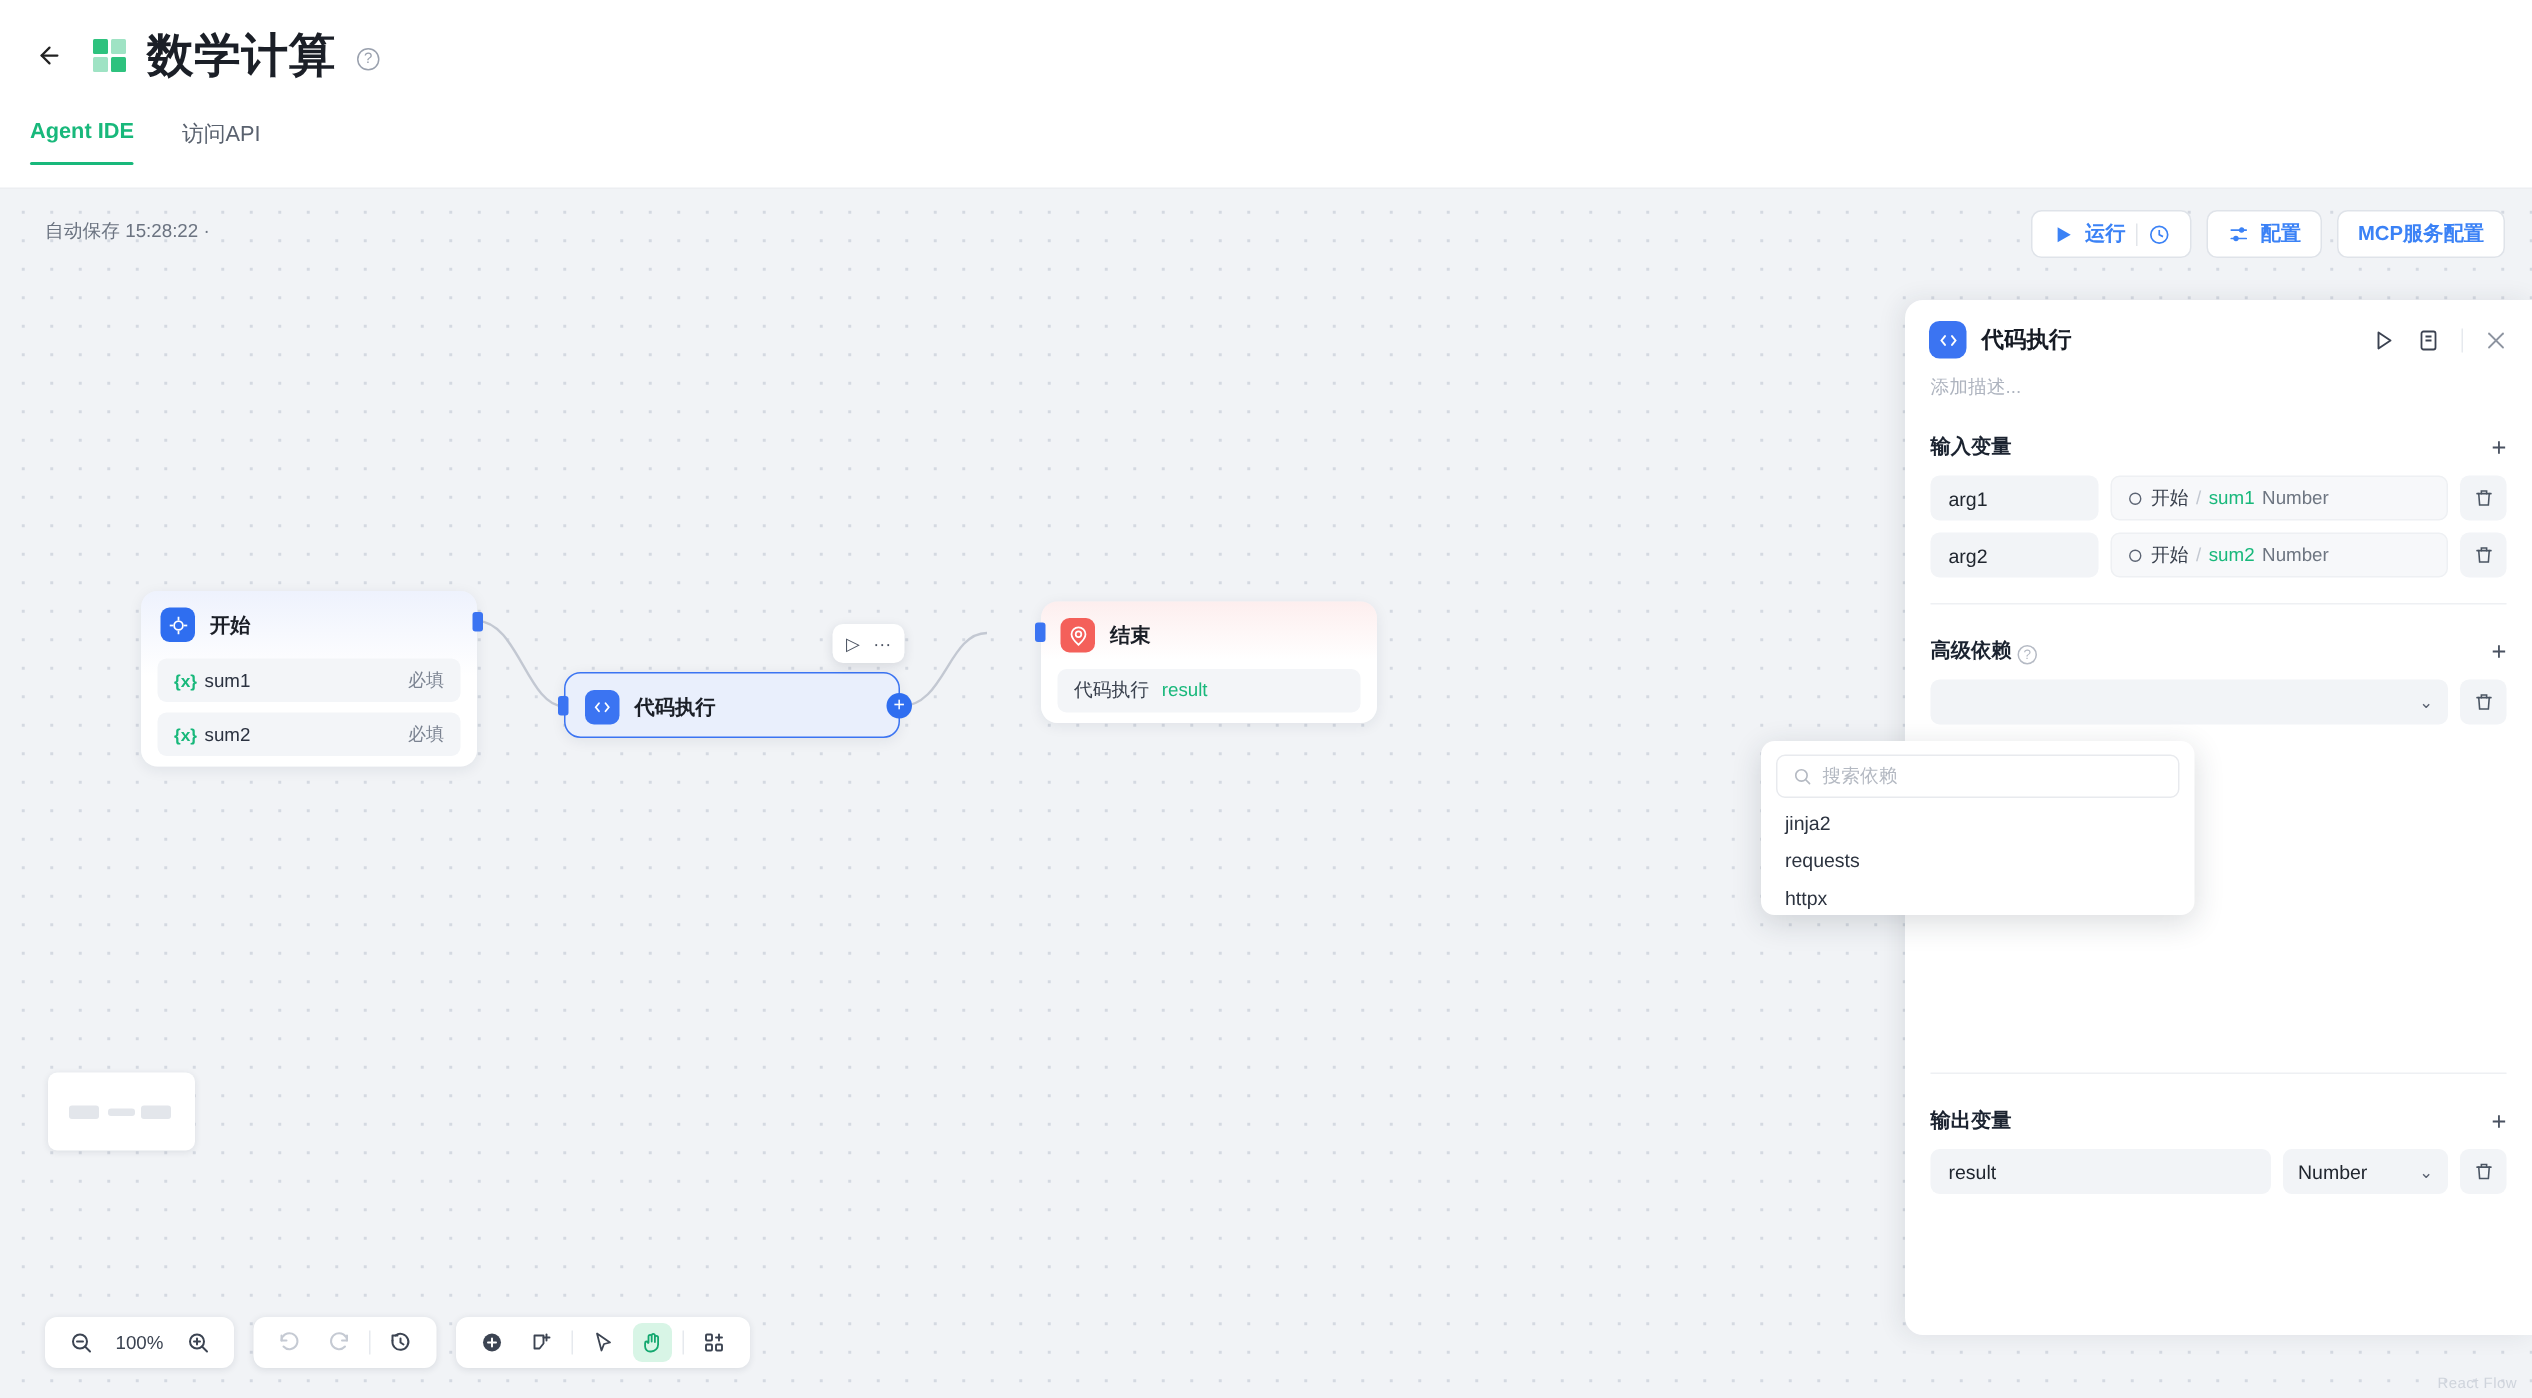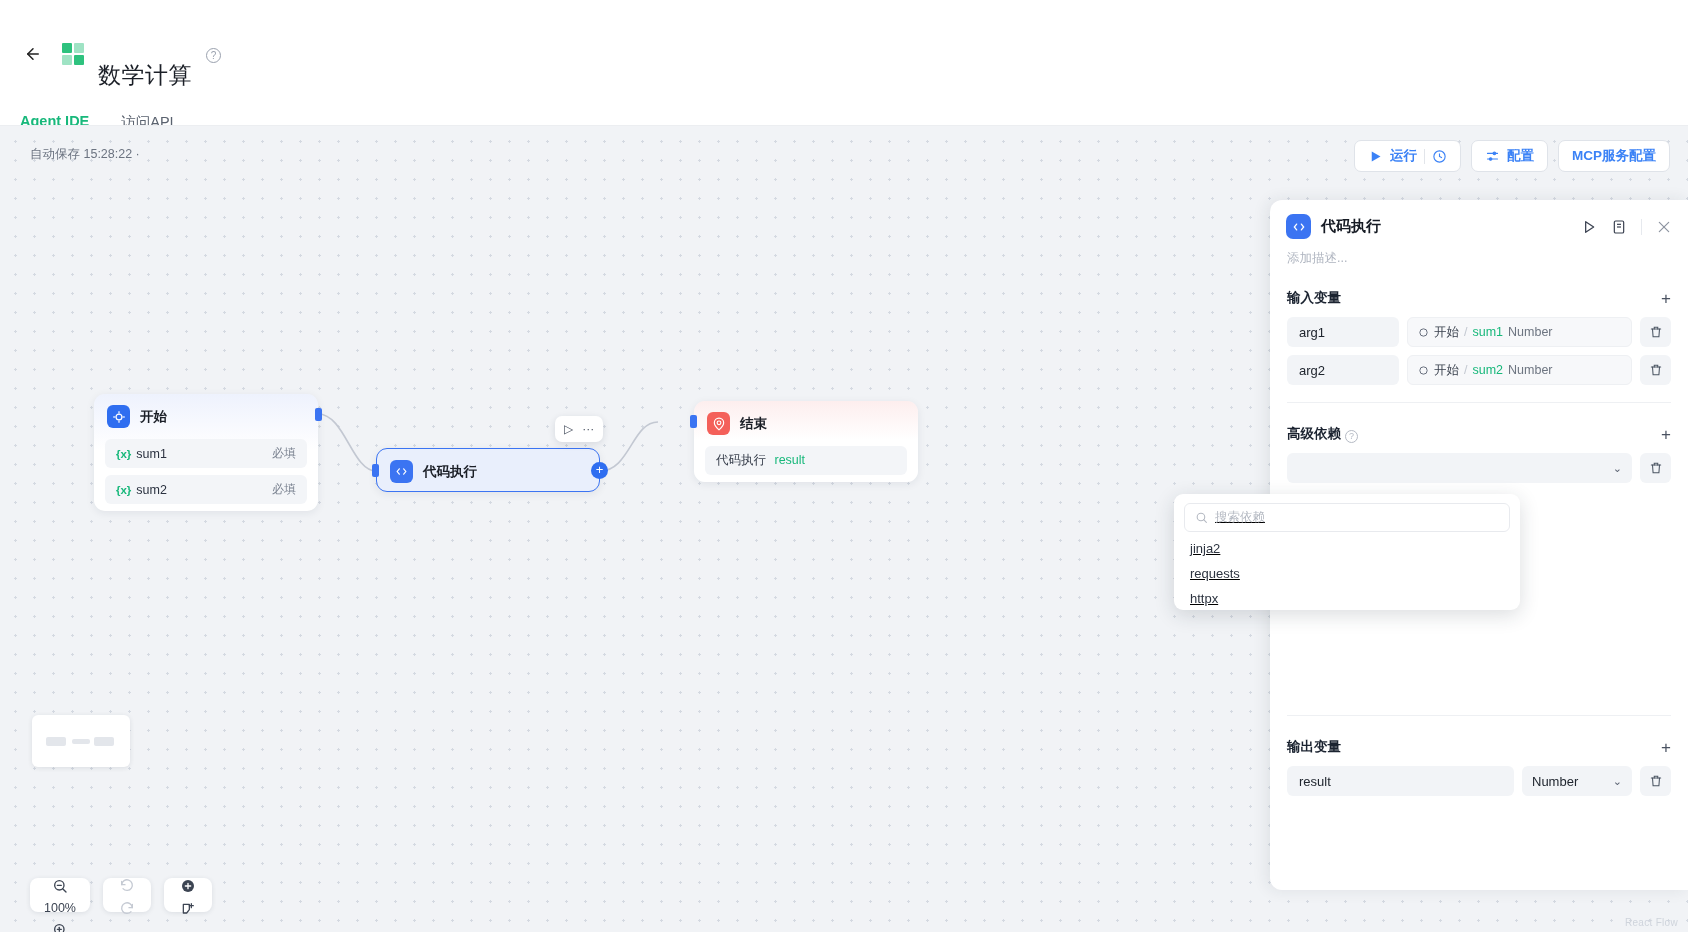--- a/index.html
+++ b/index.html
@@ -18,21 +18,21 @@
     align-items: center; justify-content: center; color: #222; cursor: pointer;
   }
   .back-btn svg { width: 18px; height: 18px; }
   .app-logo { width: 22px; height: 22px; display: grid; grid-template-columns: 1fr 1fr;
     grid-template-rows: 1fr 1fr; gap: 2px; }
   .app-logo i { display: block; border-radius: 1px; }
   .app-logo i:nth-child(1) { background: #2ec27e; }
   .app-logo i:nth-child(2) { background: #9fe3c4; }
   .app-logo i:nth-child(3) { background: #9fe3c4; }
   .app-logo i:nth-child(4) { background: #2ec27e; }
-  .page-title { font-size: 23px; font-weight: 400; color: #1b1f27; letter-spacing: .5px; margin-top: 44px; }
+  .page-title { font-size: 31px; font-weight: 700; color: #1b1f27; letter-spacing: .5px; }
   .help-icon { width: 15px; height: 15px; border-radius: 50%; border: 1.3px solid #9aa1ae;
     color: #9aa1ae; font-size: 10px; line-height: 13px; text-align: center; margin-top: 4px; }
   .subtitle { padding: 10px 0 0 20px; font-size: 12.5px; color: #5d6573; letter-spacing: .2px; }
 
   .tabs { display: flex; gap: 32px; padding: 22px 0 0 20px; font-size: 14.5px; }
   .tab { padding-bottom: 11px; color: #5a626f; cursor: pointer; position: relative; }
   .tab.active { color: #18b87b; font-weight: 700; }
   .tab.active::after { content: ''; position: absolute; left: 0; right: 0; bottom: 0;
     height: 2.5px; background: #18b87b; border-radius: 2px; }
   .hdr-sep { position: absolute; bottom: 0; left: 0; right: 0; height: 1px; background: #eceef1; }
@@ -84,21 +84,21 @@
     display: flex; align-items: center; gap: 9px; padding: 0 9px; }
   .node-toolbar span { color: #4a5261; font-size: 12px; cursor: pointer; }
 
   
   .minimap { position: absolute; left: 32px; top: 589px; width: 98px; height: 52px;
     background: #fff; border-radius: 6px; box-shadow: 0 1px 5px rgba(30,41,59,.1); }
   .mm-bar { position: absolute; height: 9px; background: #e3e6eb; border-radius: 2px; }
   .bottombar { position: absolute; left: 30px; bottom: 20px; display: flex; gap: 13px; }
   .bgroup { height: 34px; background: #fff; border-radius: 8px;
     box-shadow: 0 1px 5px rgba(30,41,59,.1); display: flex; align-items: center;
-    gap: 7px; padding: 0 11px; flex-direction: column; }
+    gap: 7px; padding: 0 11px; }
   .bgroup .ic { width: 26px; height: 26px; display: flex; align-items: center;
     justify-content: center; border-radius: 6px; cursor: pointer; color: #3c4452; }
   .bgroup .ic svg { width: 16px; height: 16px; }
   .bgroup .ic.dim { color: #c5cad3; }
   .bgroup .ic.on { background: #d8f5e6; color: #13a86f; }
   .zoomlabel { font-size: 12.5px; color: #3c4452; min-width: 38px; text-align: center; }
   .vdiv { width: 1px; height: 16px; background: #e6e9ee; }
 
   .rf-credit { position: absolute; right: 10px; bottom: 4px; font-size: 10px;
     color: #cfd4dc; letter-spacing: .3px; }
@@ -132,23 +132,23 @@
   .ref .rtype { color: #6d7581; }
   .trash { width: 31px; height: 30px; background: #f2f4f7; border-radius: 6px;
     display: flex; align-items: center; justify-content: center; cursor: pointer; color: #4b5563; }
   .trash svg { width: 14px; height: 14px; }
   .hr { height: 1px; background: #eef0f3; margin: 17px 17px 0 17px; }
   .select { flex: 1; height: 30px; background: #f2f4f7; border-radius: 6px;
     display: flex; align-items: center; padding: 0 10px; font-size: 13px; color: #20262f; cursor: pointer; }
   .select .chev { margin-left: auto; color: #5b6372; font-size: 11px; }
 
   
-  .dropdown { position: absolute; left: 1174px; top: 494px; width: 346px; height: 116px;
+  .dropdown { position: absolute; left: 1174px; top: 494px; width: 289px; height: 116px;
     background: #fff; border-radius: 9px; box-shadow: 0 5px 20px rgba(30,41,59,.16);
-    z-index: 40; overflow: hidden; text-decoration: underline; }
+    z-index: 40; overflow: hidden; }
   .dd-search { margin: 9px 10px 4px 10px; height: 29px; border: 1px solid #e8eaee;
     border-radius: 6px; display: flex; align-items: center; gap: 7px; padding: 0 10px; }
   .dd-search svg { width: 13px; height: 13px; color: #b4b9c2; }
   .dd-search span { font-size: 12.5px; color: #b4b9c2; }
   .dd-item { padding: 5px 16px; font-size: 13px; color: #2d3440; cursor: pointer; }
 </style>
 </head>
 <body>
 
 <div class="app">

